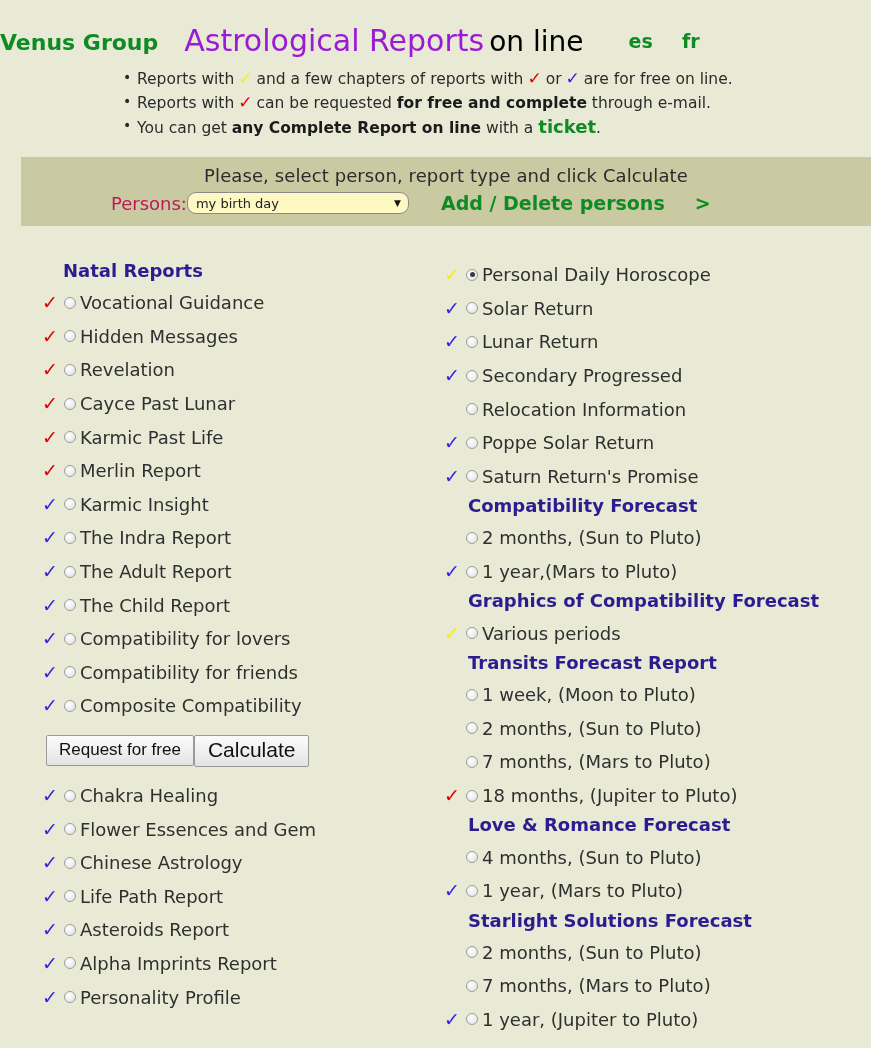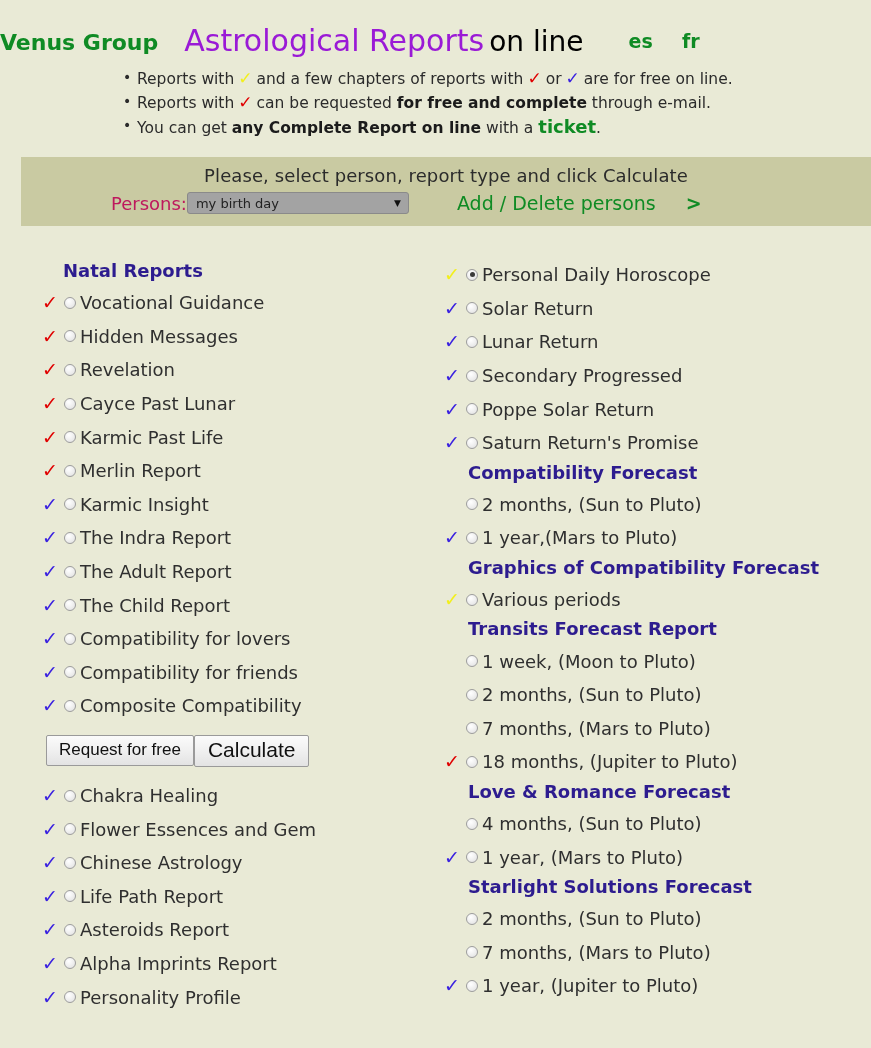--- a/index.html
+++ b/index.html
@@ -109,46 +109,46 @@
     display: flex;
     align-items: center;
   }
   .persons-label {
     font-size: 18px;
     color: #be185d;
   }
   .persons-select {
     width: 222px;
     height: 22px;
-    background: #a3a3a3;
+    background: #fef9c3;
     border: 1px solid #8a8a8a;
-    border-radius: 3px;
+    border-radius: 9px;
     position: relative;
     display: flex;
     align-items: center;
     font-size: 13px;
     color: #222;
     padding-left: 8px;
     box-sizing: border-box;
     cursor: pointer;
     text-align: center;
   }
   .persons-select .arrow {
     position: absolute;
     right: 7px;
     top: 50%;
     transform: translateY(-50%);
     font-size: 9px;
     color: #111;
   }
   .add-del {
     color: #0f8b24;
-    font-weight: normal;
+    font-weight: bold;
     font-size: 19px;
-    margin-left: 48px;
+    margin-left: 32px;
     cursor: pointer;
     white-space: nowrap;
   }
   .arrow-link {
     color: #0f8b24;
     font-weight: bold;
     font-size: 19px;
     margin-left: 30px;
     cursor: pointer;
   }
@@ -410,20 +410,25 @@
           <span class="mark chk-blue">✓</span>
           <span class="radio"></span>
           <span class="label">Lunar Return</span>
         </div>
         <div class="opt">
           <span class="mark chk-blue">✓</span>
           <span class="radio"></span>
           <span class="label">Secondary Progressed</span>
         </div>
         <div class="opt">
+          <span class="mark none"></span>
+          <span class="radio"></span>
+          <span class="label">Relocation Information</span>
+        </div>
+        <div class="opt">
           <span class="mark chk-blue">✓</span>
           <span class="radio"></span>
           <span class="label">Poppe Solar Return</span>
         </div>
         <div class="opt">
           <span class="mark chk-blue">✓</span>
           <span class="radio"></span>
           <span class="label">Saturn Return's Promise</span>
         </div>
         <div class="sect-head">Compatibility Forecast</div>

